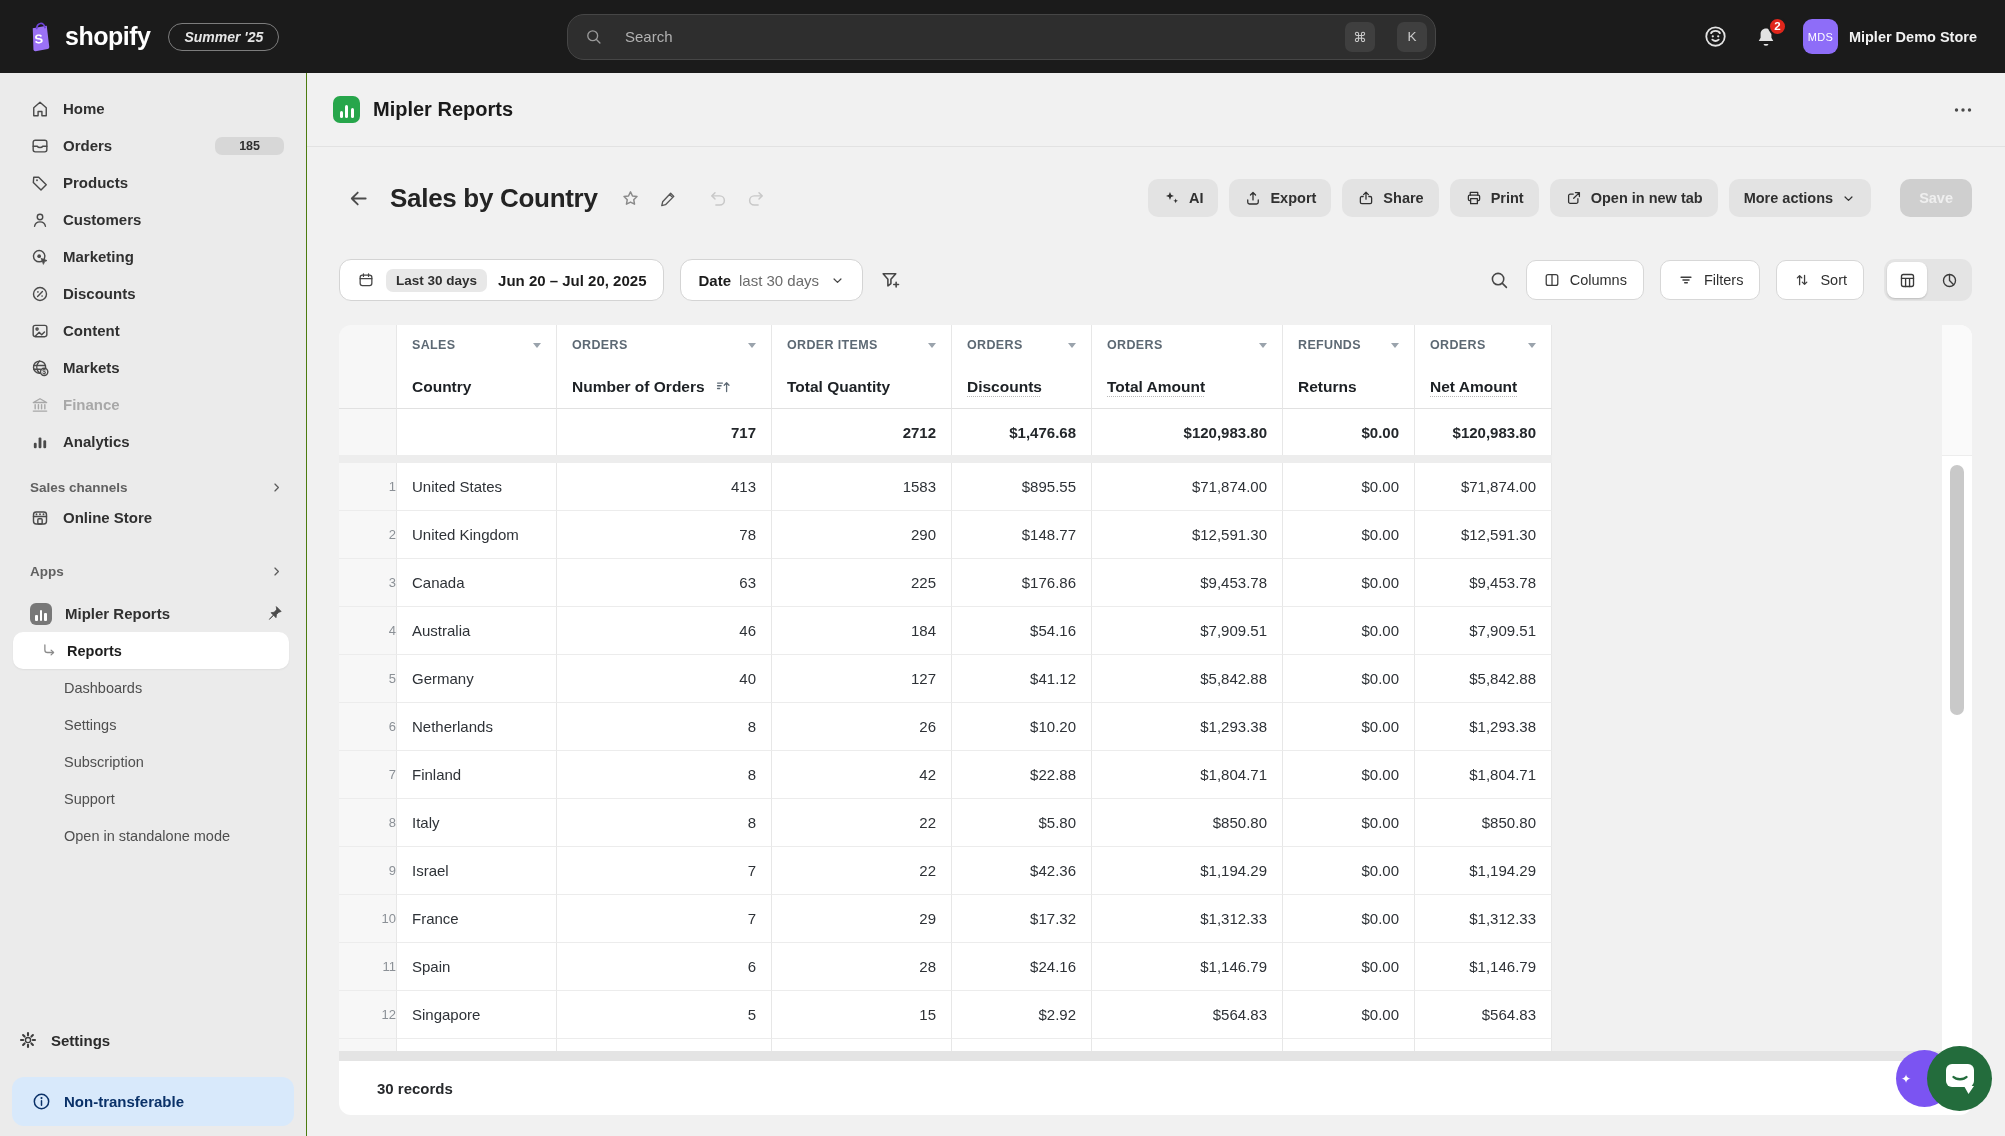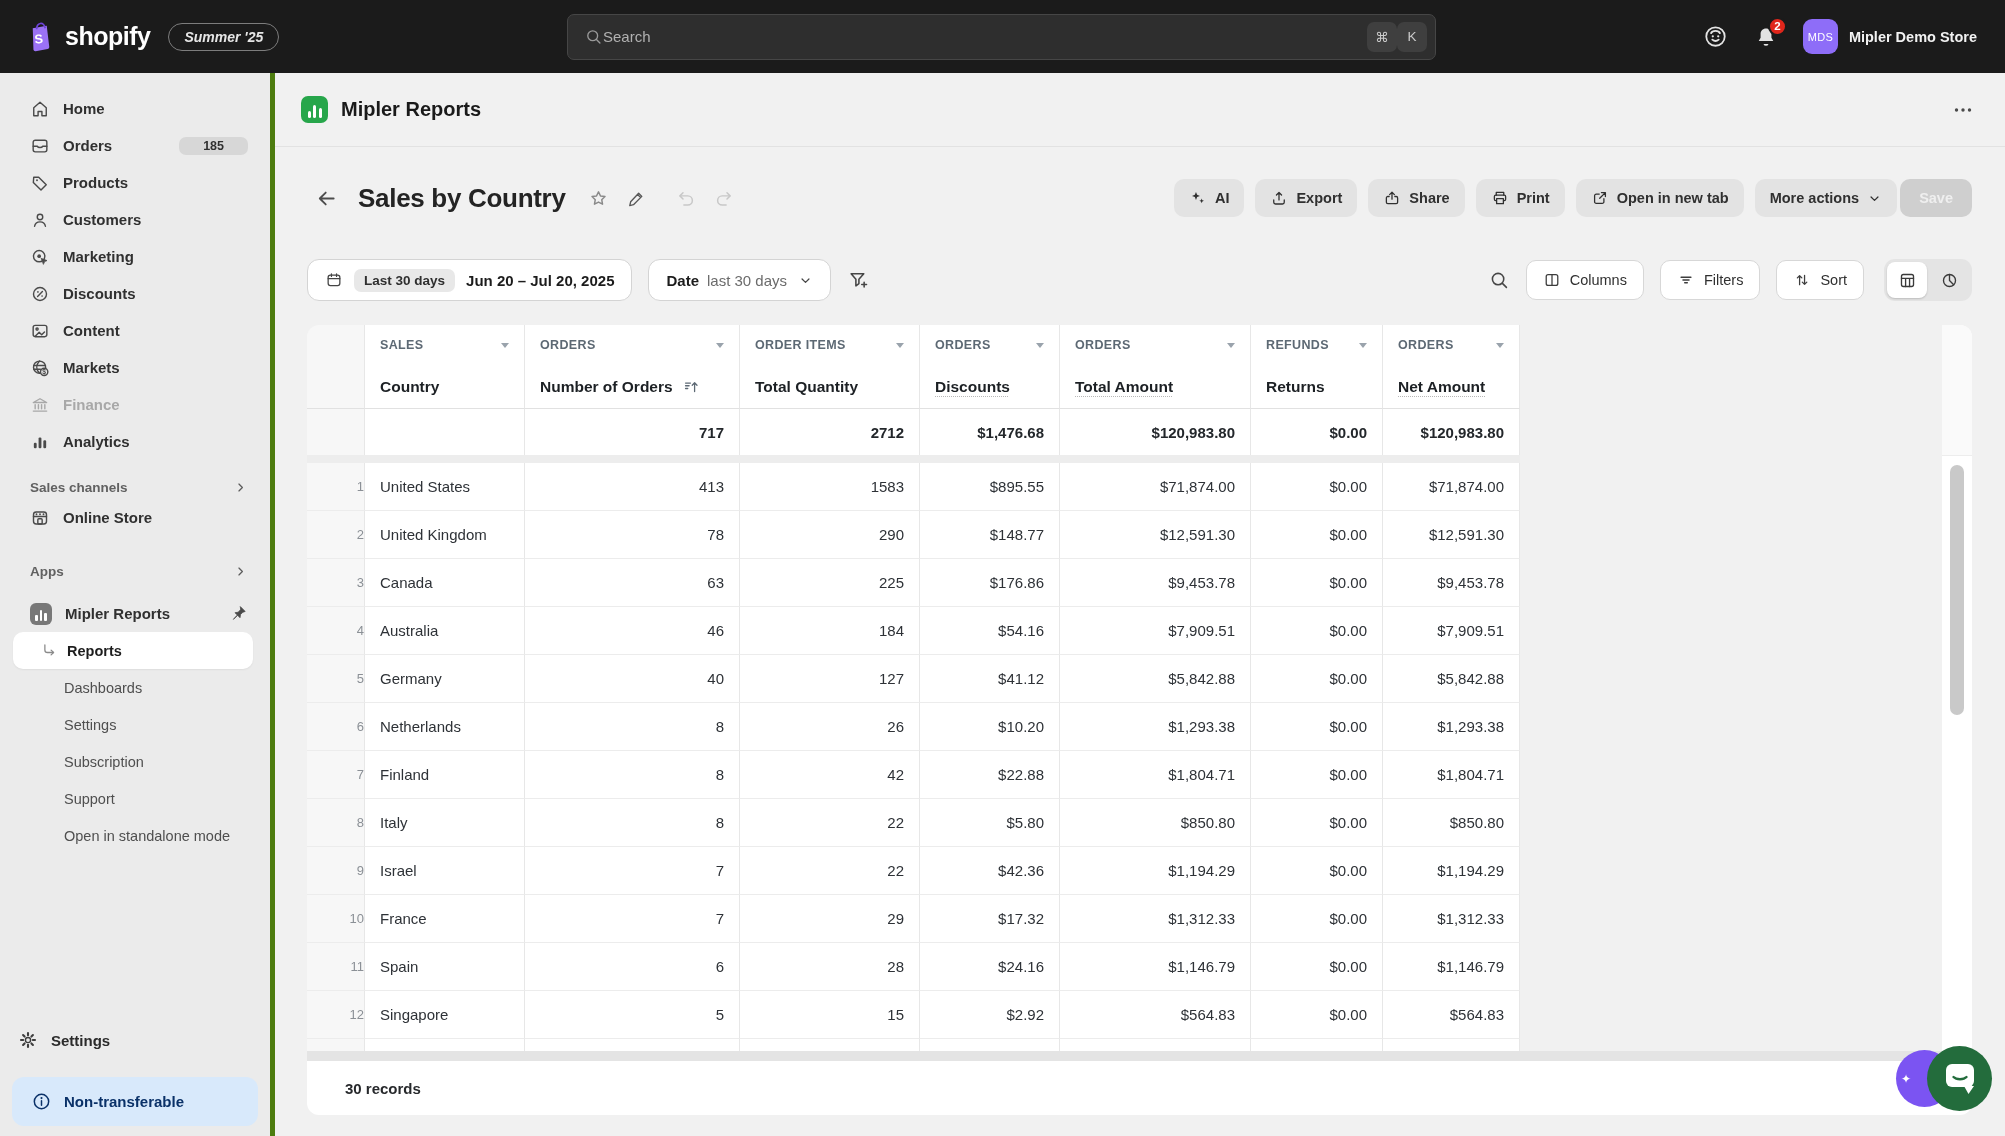--- a/index.html
+++ b/index.html
@@ -8,41 +8,41 @@
   [data-icon]{display:inline-flex;width:20px;height:20px;flex:none}
   [data-icon] svg{width:100%;height:100%;display:block}
 
   
   .topbar{height:73px;background:#1b1b1b;display:flex;align-items:center;position:relative;z-index:5}
   .tb-left{display:flex;align-items:center;gap:18px;padding-left:26px;flex:1}
   .logo{display:flex;align-items:center;gap:9px;cursor:pointer}
   .logo-word{color:#fff;font-size:25px;font-weight:800;letter-spacing:-.5px}
   .version-badge{border:1px solid #7d7d7d;border-radius:999px;padding:5px 15px;color:#e6e6e6;
        font-size:14px;font-style:italic;font-weight:600}
-  .searchbox{width:843px;height:44px;background:#2e2e2e;border:1px solid #464646;border-radius:7px;
-       display:flex;align-items:center;gap:0;padding:0 8px 0 16px;flex:none}
+  .searchbox{width:843px;height:44px;background:#2e2e2e;border:1px solid #464646;border-radius:17px;
+       display:flex;align-items:center;gap:22px;padding:0 8px 0 16px;flex:none}
   .tb-search-ic{width:19px;height:19px;color:#9a9a9a}
   .search-ph{color:#b1b1b1;font-size:15px;flex:1}
   .kbd{width:30px;height:30px;background:#3f3f3f;border-radius:7px;color:#cbcbcb;font-size:13.5px;
        display:flex;align-items:center;justify-content:center}
   .tb-right{flex:1;display:flex;align-items:center;justify-content:flex-end;gap:24px;padding-right:28px}
   .tb-ic{width:27px;height:27px;color:#e3e3e3}
   .bell-wrap{position:relative;width:26px;height:26px;color:#e3e3e3}
   .bell-wrap [data-icon]{width:26px;height:26px}
   .notif-badge{position:absolute;top:-7px;right:-8px;min-width:19px;height:19px;border-radius:10px;
        background:#e0261b;color:#fff;font-size:11.5px;font-weight:700;display:flex;align-items:center;
        justify-content:center;padding:0 4px;border:2px solid #1b1b1b;box-sizing:border-box}
   .store{display:flex;align-items:center;gap:11px;cursor:pointer}
   .avatar{width:35px;height:35px;border-radius:9px;background:#8e6df8;color:#fff;font-size:11px;
        font-weight:400;display:flex;align-items:center;justify-content:center;letter-spacing:.3px}
   .store-name{color:#f2f2f2;font-size:14.5px;font-weight:650}
 
   
   .shell{display:flex;height:1063px}
-  .sidebar{width:275px;flex:none;background:#ebebeb;border-right:5px solid #4d7c0f;position:relative;
+  .sidebar{width:307px;flex:none;background:#ebebeb;border-right:1px solid #4d7c0f;position:relative;
        padding-top:17px;box-sizing:border-box}
   .nav-item{height:37px;margin:0 12px;padding:0 10px 0 18px;border-radius:10px;display:flex;
        align-items:center;gap:13px;font-size:15px;font-weight:650;color:#303030;cursor:pointer}
   .nav-item [data-icon]{color:#4a4a4a}
   .nav-item .lbl{flex:1;white-space:nowrap}
   .nav-item.dim,.nav-item.dim [data-icon]{color:#a8a8a8}
   .badge{background:#d7d7d7;border-radius:7px;padding:2px 24px;font-size:12.5px;font-weight:700;color:#303030}
   .section-label{margin:20px 22px 4px 30px;display:flex;align-items:center;justify-content:space-between;
        font-size:13.5px;font-weight:650;color:#616161;cursor:pointer}
   .section-label.apps{margin-top:28px}
@@ -82,21 +82,21 @@
   .tr-ic.back{width:23px;height:23px}
   .report-title{font-size:26px;font-weight:750;color:#242424;margin:0 8px 0 20px;letter-spacing:-.3px}
   .tr-ic.star{color:#8a8a8a;margin-left:14px}
   .tr-ic.pencil{margin-left:18px;color:#565656;width:19px;height:19px}
   .tr-ic.dim{color:#c8c8c8}
   .tr-ic.undo{margin-left:30px}.tr-ic.redo{margin-left:16px}
   .actions{margin-left:auto;display:flex;gap:11px}
   .btn{height:38px;border:none;border-radius:10px;background:#e3e3e3;color:#303030;font-family:inherit;
        font-size:14.5px;font-weight:650;display:inline-flex;align-items:center;gap:8px;padding:0 15px;cursor:pointer}
   .btn [data-icon]{width:18px;height:18px;color:#303030}
-  .btn.save{margin-left:3px;background:#cfcfcf;color:#efefef;padding:0 19px;cursor:default}
+  .btn.save{margin-left:29px;background:#cfcfcf;color:#efefef;padding:0 19px;cursor:default}
 
   .toolbar{margin:38px 33px 0 32px;height:42px;display:flex;align-items:center;gap:16px}
   .pill{height:42px;background:#fff;border:1px solid #d4d4d4;border-radius:12px;display:flex;
        align-items:center;gap:11px;padding:0 17px;box-sizing:border-box;cursor:pointer}
   .pill [data-icon]{width:18px;height:18px;color:#454545}
   .chip{background:#e8e8e8;border-radius:7px;padding:4px 10px;font-size:13.5px;font-weight:650;color:#2f2f2f}
   .range{font-size:15px;font-weight:650;color:#1c1c1c}
   .f-k{font-size:15px;font-weight:650;color:#1c1c1c}
   .f-v{font-size:15px;color:#6b6b6b;margin-left:-3px}
   .small-chev{width:15px !important;height:15px !important;color:#5a5a5a}

